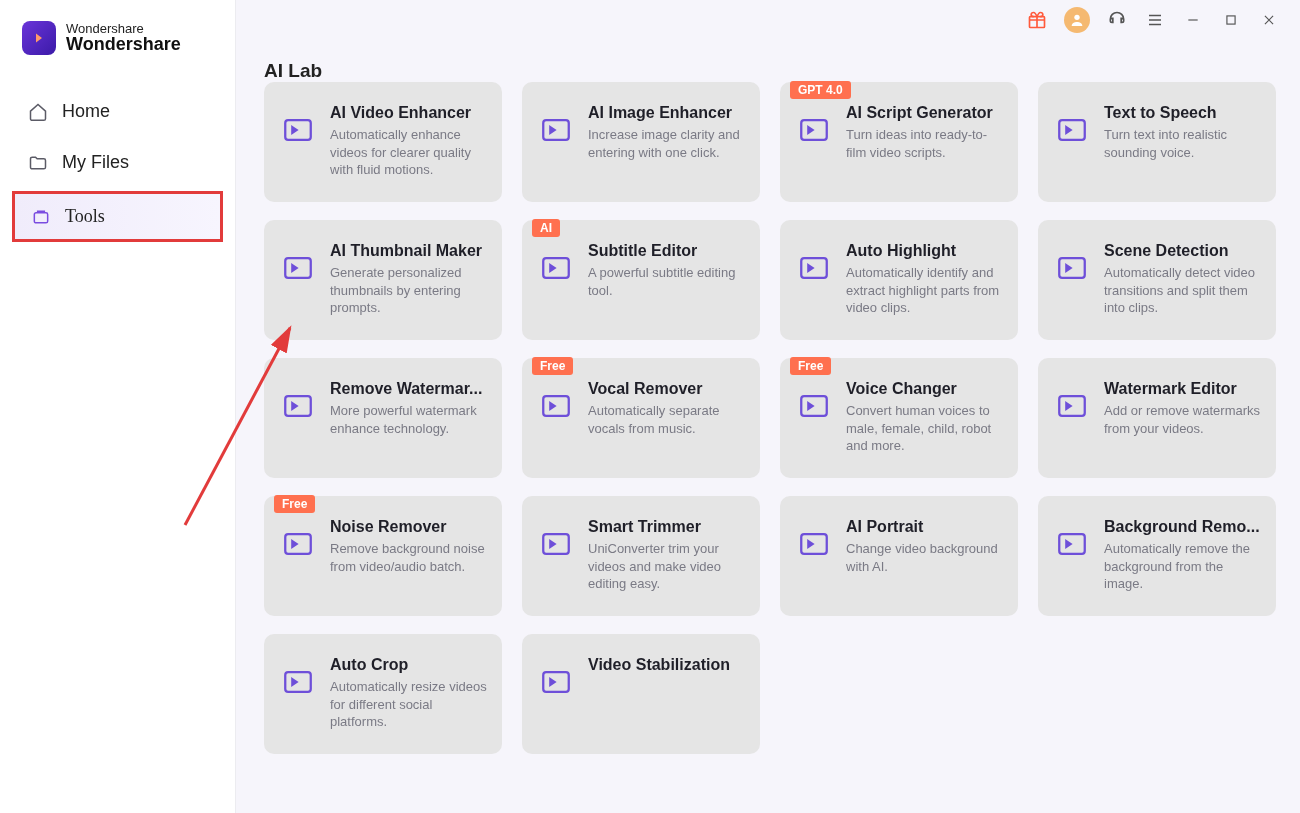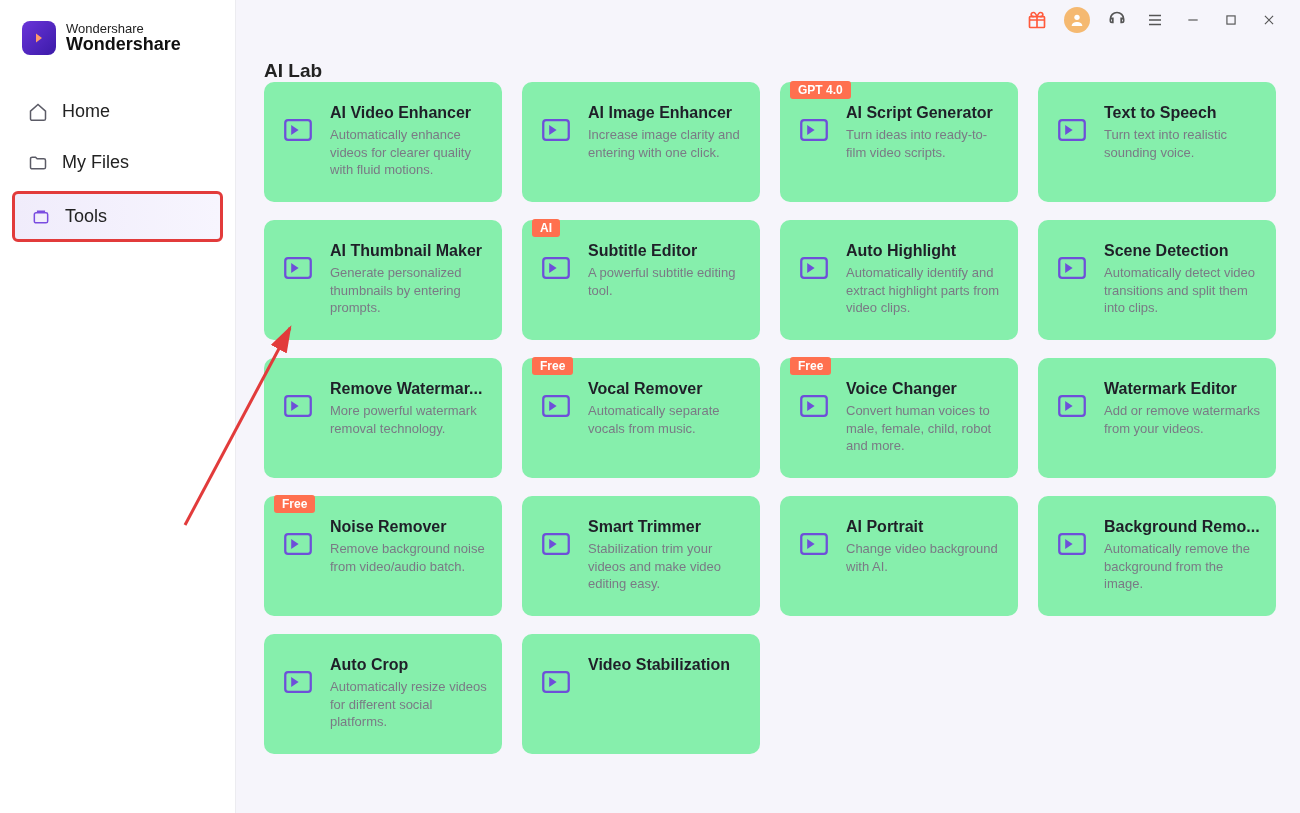--- a/index.html
+++ b/index.html
@@ -55,41 +55,42 @@
     display:flex; align-items:center; gap:14px;
     padding: 12px 16px;
     font-size: 18px; color:#222;
     border-radius: 6px;
     margin-bottom: 6px;
     cursor: pointer;
   }
   .nav-item.active {
     background: linear-gradient(90deg,#f0ecfb,#f7f5fe);
     border: 3px solid #e23b3b;
-    border-radius:6px;
+    border-radius:0;
+    font-family:Liberation Serif, serif;
   }
   .nav-icon { width:20px; height:20px; color:#5b5b66; display:flex; align-items:center; justify-content:center;}
   .nav-item.active .nav-icon { color:#7a4ce0;}
   .main {
     position:absolute;
     left:236px; top:0; right:0; bottom:0;
     padding: 60px 20px 20px 28px;
     overflow: hidden;
   }
   .section-title {
     font-size: 19px; font-weight:600; color:#222;
   }
   .grid {
     display:grid;
     grid-template-columns: repeat(4, 238px);
     gap: 18px 20px;
   }
   .card {
     position:relative;
-    background:#86efac;
+    background:#e5e5e5;
     border-radius:10px;
     padding: 18px 14px 16px 14px;
     display:flex;
     gap:12px;
     min-height: 120px;
     cursor:pointer;
   }
   .badge {
     position:absolute;
     top:-1px; left:10px;
@@ -314,21 +315,21 @@
       <div class="card">
 
     <div class="card-icon">
       <svg width="34" height="34" viewBox="0 0 24 24" fill="none" stroke="currentColor" stroke-width="1.6">
             <rect x="3" y="5" width="18" height="14" rx="2"></rect>
             <path d="M8 10l3 2-3 2z" fill="currentColor"></path>
           </svg>
     </div>
     <div class="card-body">
       <div class="card-title">Remove Watermar...</div>
-      <div class="card-desc">More powerful watermark removal technology.</div>
+      <div class="card-desc">More powerful watermark enhance technology.</div>
     </div>
   </div>
       <div class="card">
     <span class="badge">Free</span>
     <div class="card-icon">
       <svg width="34" height="34" viewBox="0 0 24 24" fill="none" stroke="currentColor" stroke-width="1.6">
             <rect x="3" y="5" width="18" height="14" rx="2"></rect>
             <path d="M8 10l3 2-3 2z" fill="currentColor"></path>
           </svg>
     </div>
@@ -379,21 +380,21 @@
       <div class="card">
 
     <div class="card-icon">
       <svg width="34" height="34" viewBox="0 0 24 24" fill="none" stroke="currentColor" stroke-width="1.6">
             <rect x="3" y="5" width="18" height="14" rx="2"></rect>
             <path d="M8 10l3 2-3 2z" fill="currentColor"></path>
           </svg>
     </div>
     <div class="card-body">
       <div class="card-title">Smart Trimmer</div>
-      <div class="card-desc">Stabilization trim your videos and make video editing easy.</div>
+      <div class="card-desc">UniConverter trim your videos and make video editing easy.</div>
     </div>
   </div>
       <div class="card">
 
     <div class="card-icon">
       <svg width="34" height="34" viewBox="0 0 24 24" fill="none" stroke="currentColor" stroke-width="1.6">
             <rect x="3" y="5" width="18" height="14" rx="2"></rect>
             <path d="M8 10l3 2-3 2z" fill="currentColor"></path>
           </svg>
     </div>

